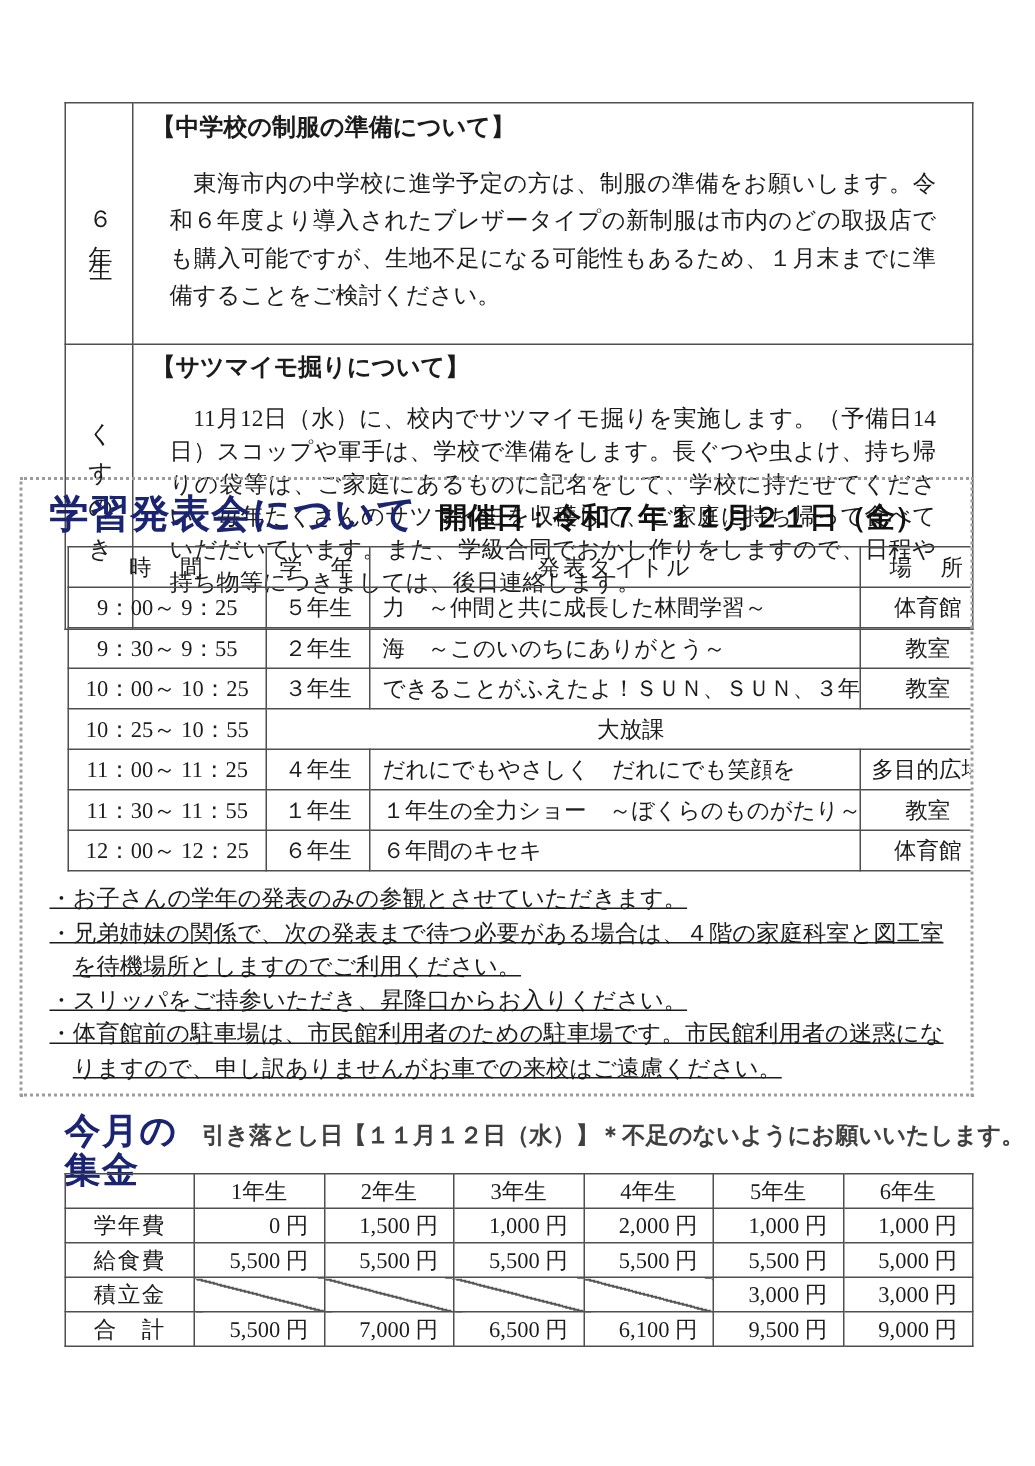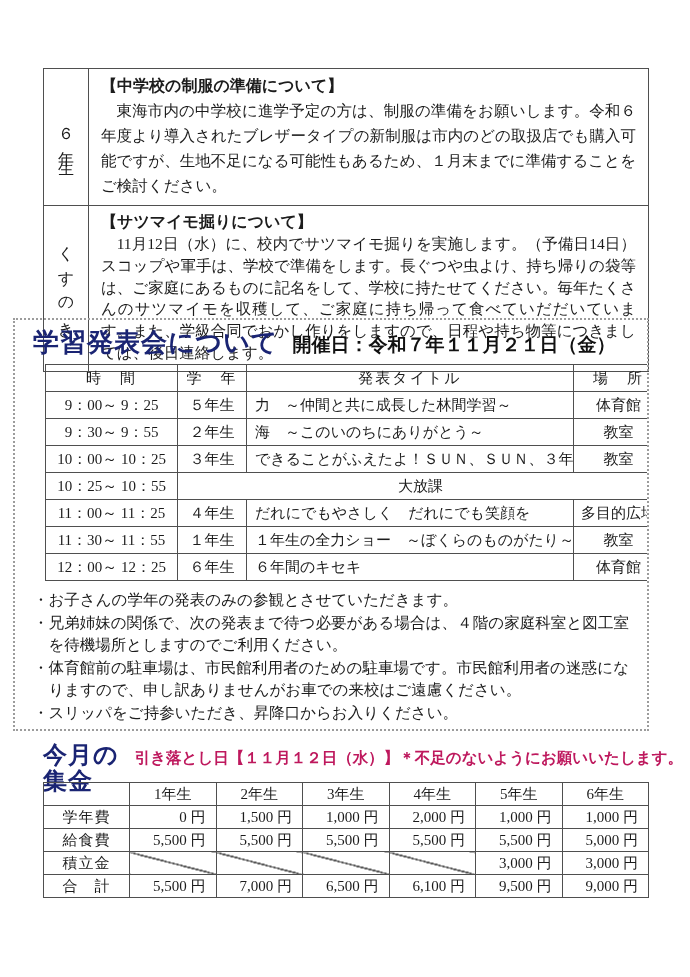--- a/index.html
+++ b/index.html
@@ -22,21 +22,21 @@
     display:inline-block;
     writing-mode:vertical-rl;text-orientation:upright;
     font-family:"Liberation Sans","DejaVu Sans",sans-serif;
     font-size:16px;letter-spacing:0.45em;line-height:1;
   }
   .info-content-cell{padding:5px 12px 7px 12px;vertical-align:top;}
   .info-title{
     font-family:Liberation Sans, sans-serif;
     font-weight:bold;font-size:16px;line-height:24px;margin:0;
   }
-  .info-body{font-size:15.5px;line-height:23px;margin:0;text-align:justify;}
+  .info-body{font-size:15.5px;line-height:23px;margin:12px;text-align:justify;}
   .row-uniform .info-body{line-height:25px;}
 
   
   .dashed-box{
     position:absolute;left:13px;top:318px;width:636px;height:413px;
     border:2px dotted #9c9c9c;box-sizing:border-box;
     padding:8px 0 0 0;overflow:hidden;
   }
   .pres-titleline{display:flex;align-items:baseline;gap:14px;margin:0 0 6px 18px;}
   .big-navy{
@@ -55,32 +55,32 @@
   .sched-table th,.sched-table td{
     border:1.4px solid #4f4f4f;height:26px;padding:0 4px;
     font-weight:normal;text-align:center;overflow:hidden;white-space:nowrap;
   }
   .sched-table .col-time{width:123px;}
   .sched-table .col-grade{width:60px;}
   .sched-table .col-title{width:318px;}
   .sched-table .col-place{width:81px;}
   .sched-table td.cell-title{text-align:left;padding-left:8px;}
   .sched-table th{letter-spacing:2px;}
-  .notes{margin:8px 18px 4px 18px;font-size:15.5px;line-height:22.5px;}
+  .notes{margin:8px 18px 4px 18px;font-size:15.5px;line-height:22.5px;text-decoration:underline;}
   .note-item{padding-left:1em;text-indent:-1em;text-align:justify;}
 
   
   .coll-titleline{
     position:absolute;left:43px;top:742px;width:640px;
     display:flex;align-items:baseline;gap:12px;
   }
   .coll-titleline .big-navy{font-size:24px;}
   .coll-sub{
     font-family:"Liberation Sans","DejaVu Sans",sans-serif;
-    font-weight:bold;font-size:15.5px;color:#be185d;white-space:nowrap;
+    font-weight:bold;font-size:15.5px;color:#404040;white-space:nowrap;
   }
   .money-table{
     position:absolute;left:43px;top:782px;width:606px;
     border-collapse:collapse;table-layout:fixed;font-size:15px;
   }
   .money-table th,.money-table td{
     border:1.4px solid #4f4f4f;height:22px;padding:0;
     font-weight:normal;text-align:center;
   }
   .money-table .col-label{width:85px;}
@@ -175,22 +175,22 @@
         <td>６年生</td>
         <td class="cell-title">６年間のキセキ</td>
         <td>体育館</td>
       </tr>
     </tbody>
       </table>
 
     <div class="notes">
       <div class="note-item">・お子さんの学年の発表のみの参観とさせていただきます。</div>
       <div class="note-item">・兄弟姉妹の関係で、次の発表まで待つ必要がある場合は、４階の家庭科室と図工室を待機場所としますのでご利用ください。</div>
+      <div class="note-item">・スリッパをご持参いただき、昇降口からお入りください。</div>
       <div class="note-item">・体育館前の駐車場は、市民館利用者のための駐車場です。市民館利用者の迷惑になりますので、申し訳ありませんがお車での来校はご遠慮ください。</div>
-      <div class="note-item">・スリッパをご持参いただき、昇降口からお入りください。</div>
     </div>
   </div>
 
   <div class="coll-titleline">
     <span class="big-navy">今月の集金</span>
     <span class="coll-sub">引き落とし日【１１月１２日（水）】＊不足のないようにお願いいたします。</span>
   </div>
 
   <table class="money-table">
     <tbody>

